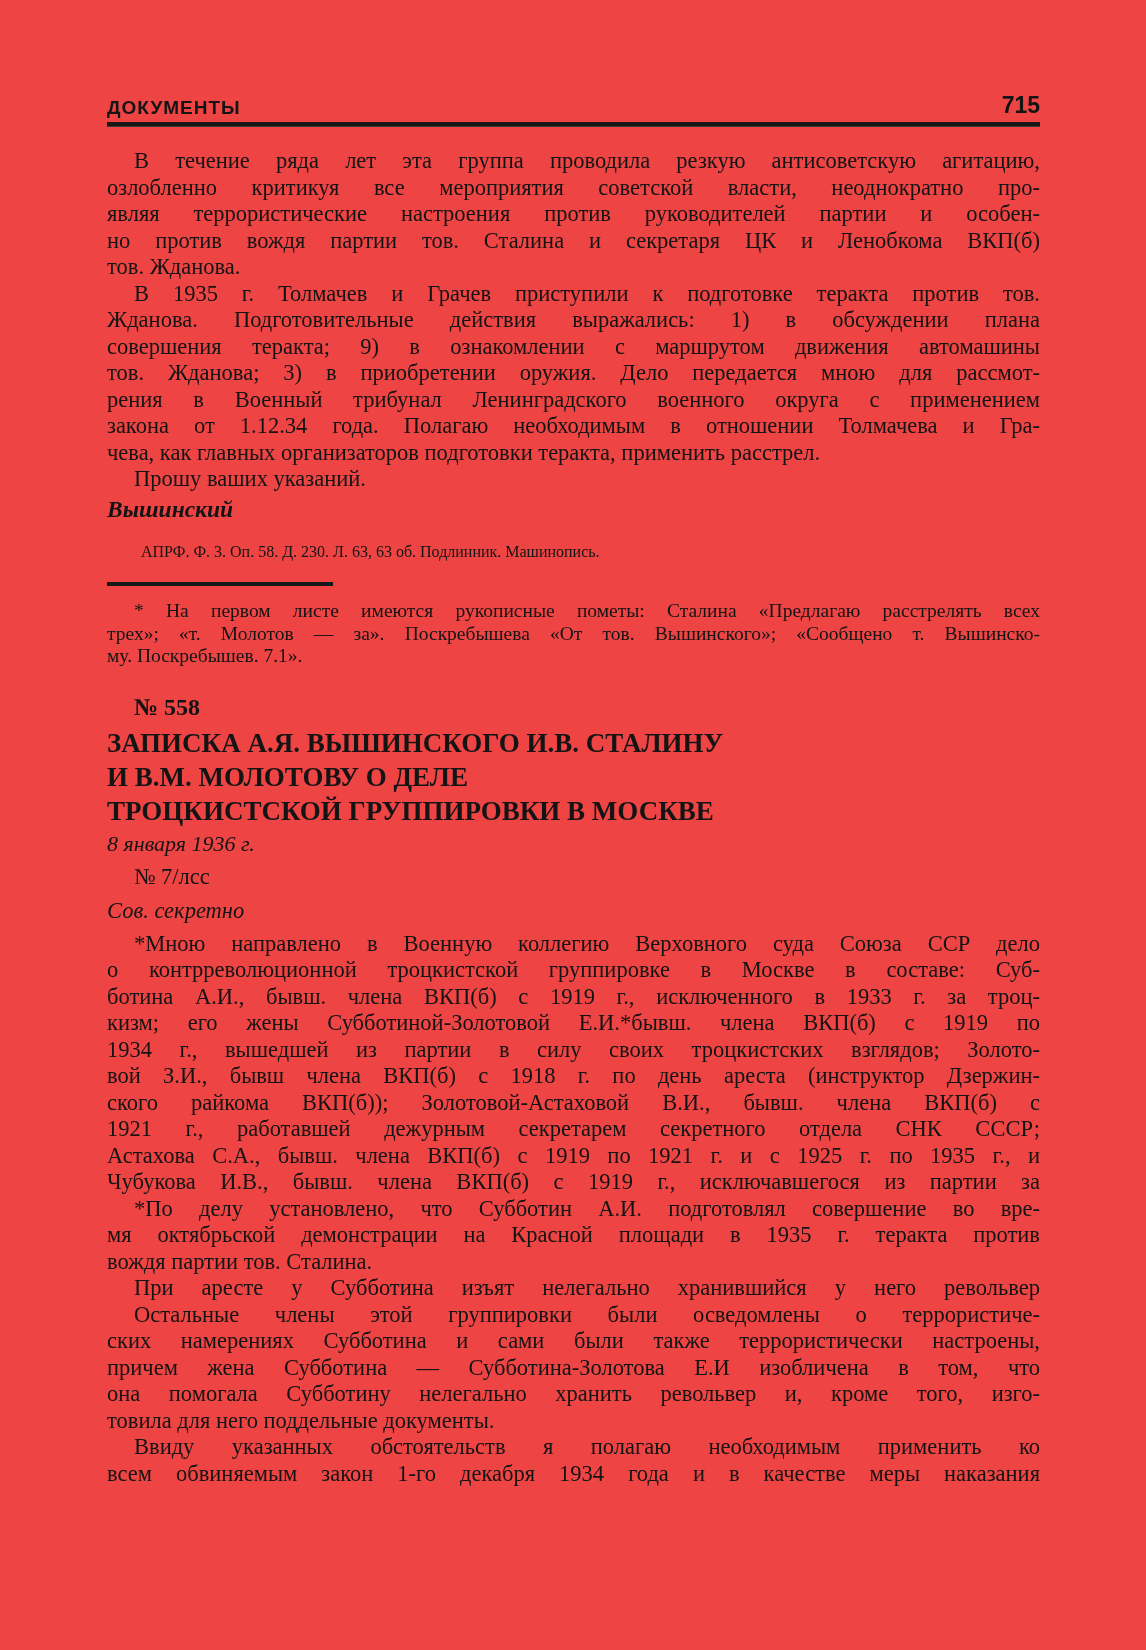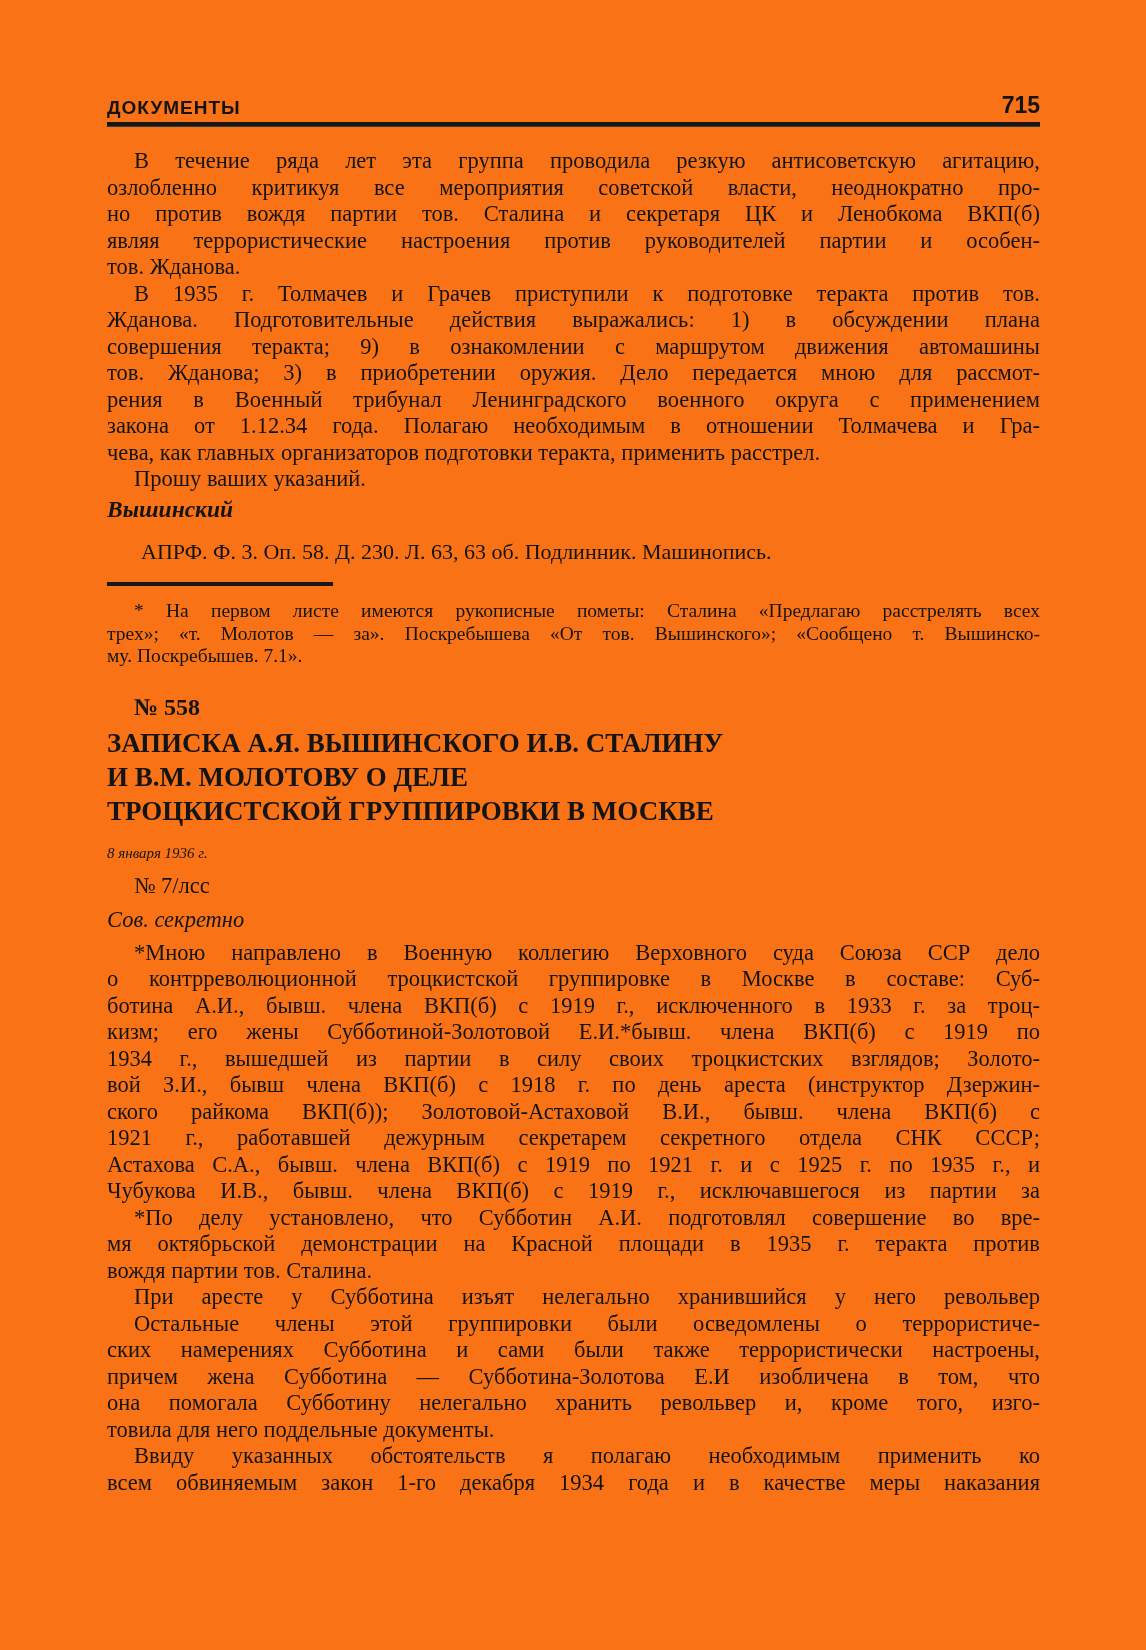--- a/index.html
+++ b/index.html
@@ -26,49 +26,49 @@
   .para{margin:0;}
   .line{text-align:justify;text-align-last:justify;}
   .line.endline{text-align-last:left;}
   .line.plain{text-align:left;text-align-last:left;}
   .fl{text-indent:27px;}
   .doc557-body{margin-top:21px;}
   .signature{
     text-align:left;font-style:italic;font-weight:bold;
     font-size:23.5px;line-height:26px;margin-top:3px;
   }
-  .archive-ref{margin-top:17px;text-indent:34px;font-size:22px;}
+  .archive-ref{margin-top:17px;text-indent:34px;font-size:16px;}
   .footnote-rule{width:226px;height:4px;background:#171717;margin-top:17px;}
   .footnote{margin-top:14px;font-size:19.5px;line-height:22.5px;}
   .doc-number{margin-top:25px;font-weight:bold;font-size:24px;text-indent:27px;line-height:28px;}
   .doc-title{margin:5px 0 0 0;font-weight:bold;font-size:27px;line-height:34px;}
-  .doc-date{margin-top:12px;font-style:italic;font-size:15px;line-height:26px;}
+  .doc-date{margin-top:3px;font-style:italic;font-size:22px;line-height:26px;}
   .doc-ref{margin-top:7px;text-indent:27px;font-size:22.5px;line-height:26px;}
   .doc-class{margin-top:8px;font-style:italic;font-size:22.5px;line-height:26px;}
   .doc558-body{margin-top:7px;}
 </style>
 </head>
 <body>
 
-<div class="page" style="background: #f97316; color: rgb(20, 20, 20);">
+<div class="page" style="background: #ef4444; color: rgb(20, 20, 20);">
   <div class="content">
 
     <header class="pagehead">
       <span class="running-title">ДОКУМЕНТЫ</span>
       <span class="page-number">715</span>
     </header>
     <div class="header-rule" style="background: rgb(23, 23, 23);"></div>
 
     <section class="body-text doc557-body">
       <div>
           <div class="para">
             <div class="line fl">В течение ряда лет эта группа проводила резкую антисоветскую агитацию,</div>
             <div class="line">озлобленно критикуя все мероприятия советской власти, неоднократно про-</div>
+            <div class="line">являя террористические настроения против руководителей партии и особен-</div>
             <div class="line">но против вождя партии тов. Сталина и секретаря ЦК и Ленобкома ВКП(б)</div>
-            <div class="line">являя террористические настроения против руководителей партии и особен-</div>
             <div class="line endline">тов. Жданова.</div>
           </div>
           <div class="para">
             <div class="line fl">В 1935 г. Толмачев и Грачев приступили к подготовке теракта против тов.</div>
             <div class="line">Жданова. Подготовительные действия выражались: 1) в обсуждении плана</div>
             <div class="line">совершения теракта; 9) в ознакомлении с маршрутом движения автомашины</div>
             <div class="line">тов. Жданова; 3) в приобретении оружия. Дело передается мною для рассмот-</div>
             <div class="line">рения в Военный трибунал Ленинградского военного округа с применением</div>
             <div class="line">закона от 1.12.34 года. Полагаю необходимым в отношении Толмачева и Гра-</div>
             <div class="line endline">чева, как главных организаторов подготовки теракта, применить расстрел.</div>

